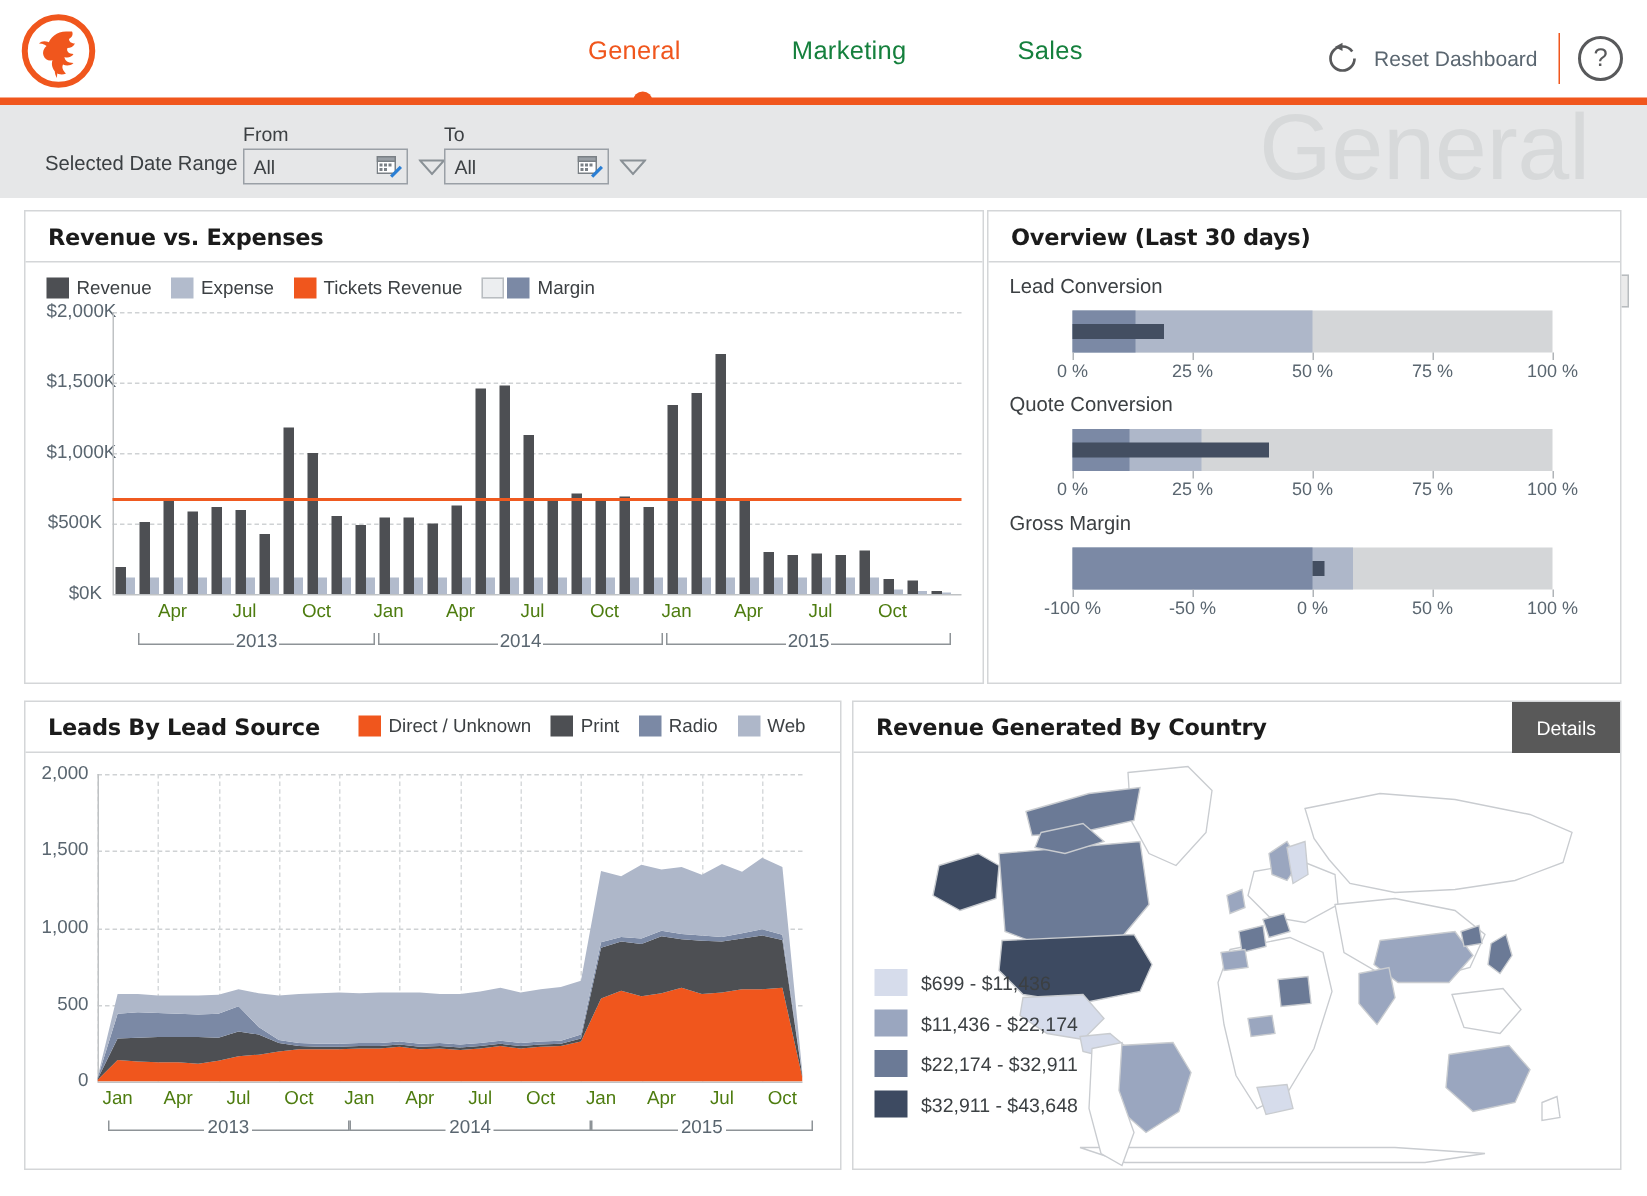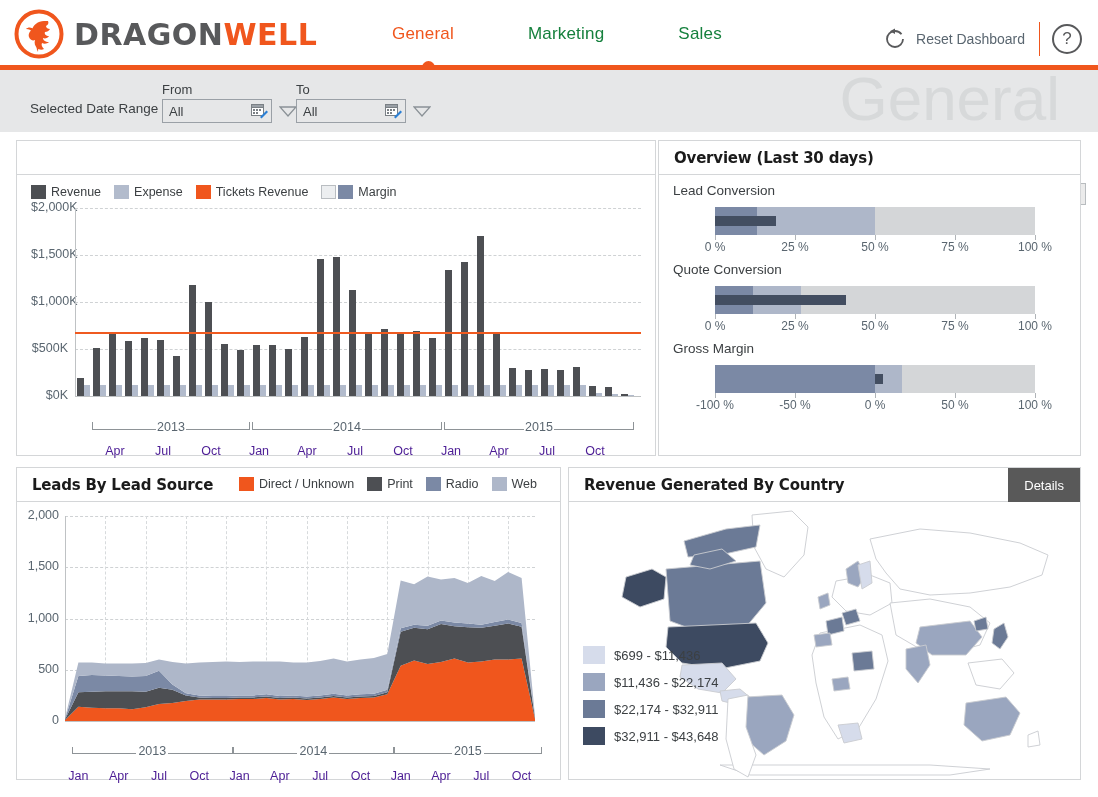--- a/index.html
+++ b/index.html
@@ -78,21 +78,21 @@
   .charttype { position:absolute; right:12px; top:183px; display:flex; align-items:center; }
   .ct-label { font-size:12.5px; color:#3c4043; margin-right:7px; }
   .ct-select { width:95px; height:22px; background:#ebebeb; border:1px solid #b8bcbf;
                display:flex; align-items:center; justify-content:space-between;
                padding:0 6px; font-size:12.5px; color:#3c4043; cursor:pointer; }
   .ct-caret { width:0;height:0;border-left:5px solid transparent;border-right:5px solid transparent;
               border-top:6px solid #6d7377; }
 
   .plot { position:absolute; }
   .ylab { position:absolute; font-size:12.5px; color:#5a6670; text-align:right; right:0; }
-  .xlab { position:absolute; font-size:12.5px; color:#4c1d95; text-align:center;margin-top:44px; }
+  .xlab { position:absolute; font-size:12.5px; color:#4d7c0f; text-align:center; }
   .gridline { position:absolute; height:1px; border-top:1px dashed #cfd2d4; }
   .axisline { position:absolute; background:#bfc2c4; }
   .bar { position:absolute; bottom:0; }
   .bar.rev { background:#4d4f53; }
   .bar.exp { background:#b2bbcc; }
   .avgline { position:absolute; height:2px; background:#ef5a20; }
   .yr-brk { position:absolute; }
   .yr-txt { position:absolute; font-size:12.5px; color:#5a6670; text-align:center; }
 
   
@@ -135,21 +135,20 @@
           <circle cx="25" cy="25" r="22.5" fill="none" stroke="#f0561d" stroke-width="4"></circle>
           <path d="M30 12 C24 12 19 16 18 21 C16 22 14 25 15 28 C16 31 19 32 21 31
                    C20 34 21 37 23 39 C25 41 28 41 30 40 C28 38 27 36 28 34
                    C30 35 33 35 35 33 C31 33 29 31 29 29 C31 30 34 29 35 27
                    C32 27 30 25 31 23 C33 23 35 22 36 20 C34 20 32 19 32 17
                    C34 16 35 14 34 12 Z" fill="#f0561d"></path>
           <path d="M20 20 C17 18 14 18 12 20 C15 20 17 21 18 23 Z" fill="#f0561d"></path>
           <path d="M24 33 C22 36 22 40 24 43 C24 39 25 37 27 36 Z" fill="#f0561d"></path>
         </svg>
       </span>
-      <span class="logo-text"><span class="logo-dragon">DRAGON</span><span class="logo-well">WELL</span></span>
     </div>
 
     <div class="nav">
       <div class="nav-item active">General</div>
       <div class="nav-item">Marketing</div>
       <div class="nav-item">Sales</div>
     </div>
 
     <div class="header-right">
       <span class="reset-icon">
@@ -222,20 +221,21 @@
       <div class="caret hollow">
         <svg width="18" height="11" viewBox="0 0 18 11">
             <path d="M1 1 L17 1 L9 10 Z" fill="none" stroke="#8a9196" stroke-width="1.3"></path>
           </svg>
       </div>
     </div>
   </div>
 
   <div class="panel" id="revPanel">
     <div class="panel-head">
+      <span class="panel-title">Revenue vs. Expenses</span>
     </div>
   </div>
 
   <div class="rev-legendrow">
     <span class="lg-item">
       <span class="sw" style="background:#4d4f53"></span>
       <span class="lg-txt">Revenue</span>
     </span>
     <span class="lg-item">
       <span class="sw" style="background:#b2bbcc"></span>

